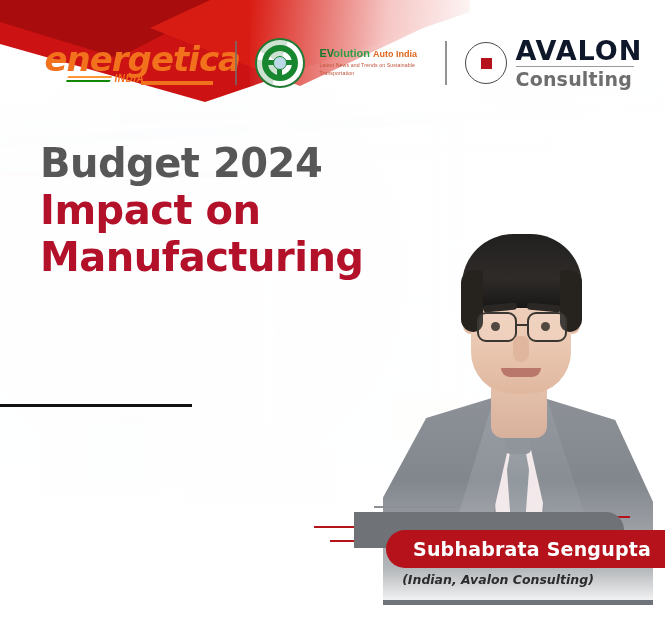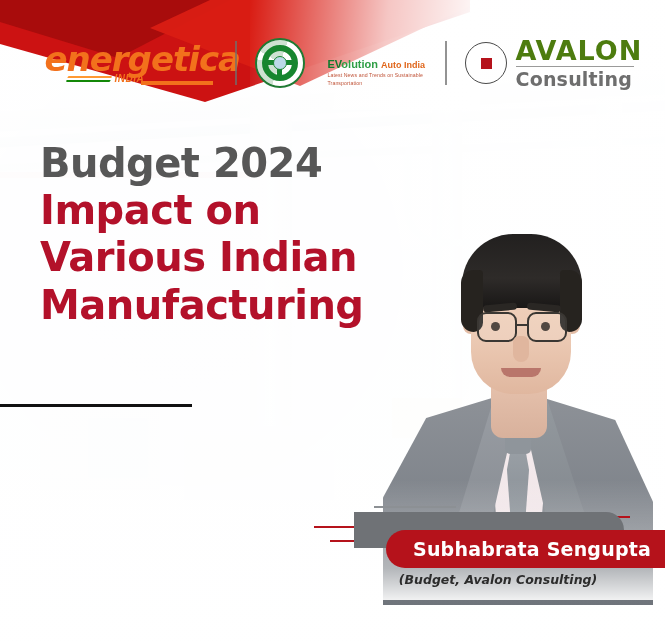--- a/index.html
+++ b/index.html
@@ -97,21 +97,21 @@
   .energetica-sub {
     position:absolute; left:70px; top:36px;
     font-size:10px; font-weight:bold; font-style:italic; color:#f2711c;
     letter-spacing:.5px;
   }
   .energetica-bar {
     position:absolute; left:96px; top:44px; width:72px; height:4px; background:#f2711c;
   }
   .logo-divider { width:2px; height:44px; background:#6f6f6f; margin:0 18px; opacity:.75; }
 
-  .logo-ev { display:flex; align-items:flex-end; gap:23px; width:172px; }
+  .logo-ev { display:flex; align-items:center; gap:15px; width:172px; }
   .ev-wheel { position:relative; width:50px; height:50px; flex:none; }
   .ev-ring {
     position:absolute; inset:0; border-radius:50%;
     border:2px solid #1f7a33; background:#ffffff;
   }
   .ev-ring-txt {
     position:absolute; inset:2px; border-radius:50%;
     background:conic-gradient(from 200deg,#1f7a33 0 22%, #ffffff 22% 28%, #1f7a33 28% 50%, #ffffff 50% 100%);
     opacity:.22;
   }
@@ -137,21 +137,21 @@
   .logo-avalon { display:flex; align-items:center; gap:9px; width:180px; }
   .av-circle {
     position:relative; width:42px; height:42px; border-radius:50%;
     border:1.6px solid #4a4a4a; flex:none;
   }
   .av-square {
     position:absolute; left:15px; top:15px; width:11px; height:11px; background:#b5121b;
   }
   .av-text { line-height:1; }
   .av-name {
-    font-size:27px; font-weight:bold; color:#4d7c0f; letter-spacing:1px;
+    font-size:27px; font-weight:bold; color:#0f172a; letter-spacing:1px;
     font-family:"DejaVu Sans", sans-serif;
   }
   .av-rule { width:118px; height:1.5px; background:#9a9a9a; margin:2px 0 3px; }
   .av-sub {
     font-size:19px; font-weight:bold; color:#6e6e6e; letter-spacing:.2px;
     font-family:"DejaVu Sans", sans-serif;
   }
 
   
   .headline {
@@ -359,21 +359,20 @@
         <div class="av-rule"></div>
         <div class="av-sub">Consulting</div>
       </div>
     </div>
 
   </div>
 
   <div class="headline">
     <div class="hl-line hl-gray">Budget 2024</div>
     <div class="hl-line hl-red">Impact on</div>
-    <div class="hl-line hl-red">Various Indian</div>
     <div class="hl-line hl-red">Manufacturing</div>
   </div>
   <div class="hl-rule"></div>
 
   <div class="portrait">
     <div class="p-suit"></div>
     <div class="p-shirt"></div>
     <div class="p-lapel-l"></div>
     <div class="p-lapel-r"></div>
     <div class="p-tie"></div>
@@ -400,17 +399,17 @@
   <div class="name-block">
     <div class="acc acc-gray a1"></div>
     <div class="acc acc-red a2"></div>
     <div class="acc acc-red a3"></div>
     <div class="acc acc-gray a4"></div>
     <div class="acc acc-red a5"></div>
     <div class="acc acc-gray a6"></div>
     <div class="nb-gray"></div>
     <div class="nb-red"></div>
     <div class="nb-name">Subhabrata Sengupta</div>
-    <div class="nb-role">(Budget, Avalon Consulting)</div>
+    <div class="nb-role">(Indian, Avalon Consulting)</div>
   </div>
 
 
 </div>
 
 </body></html>

